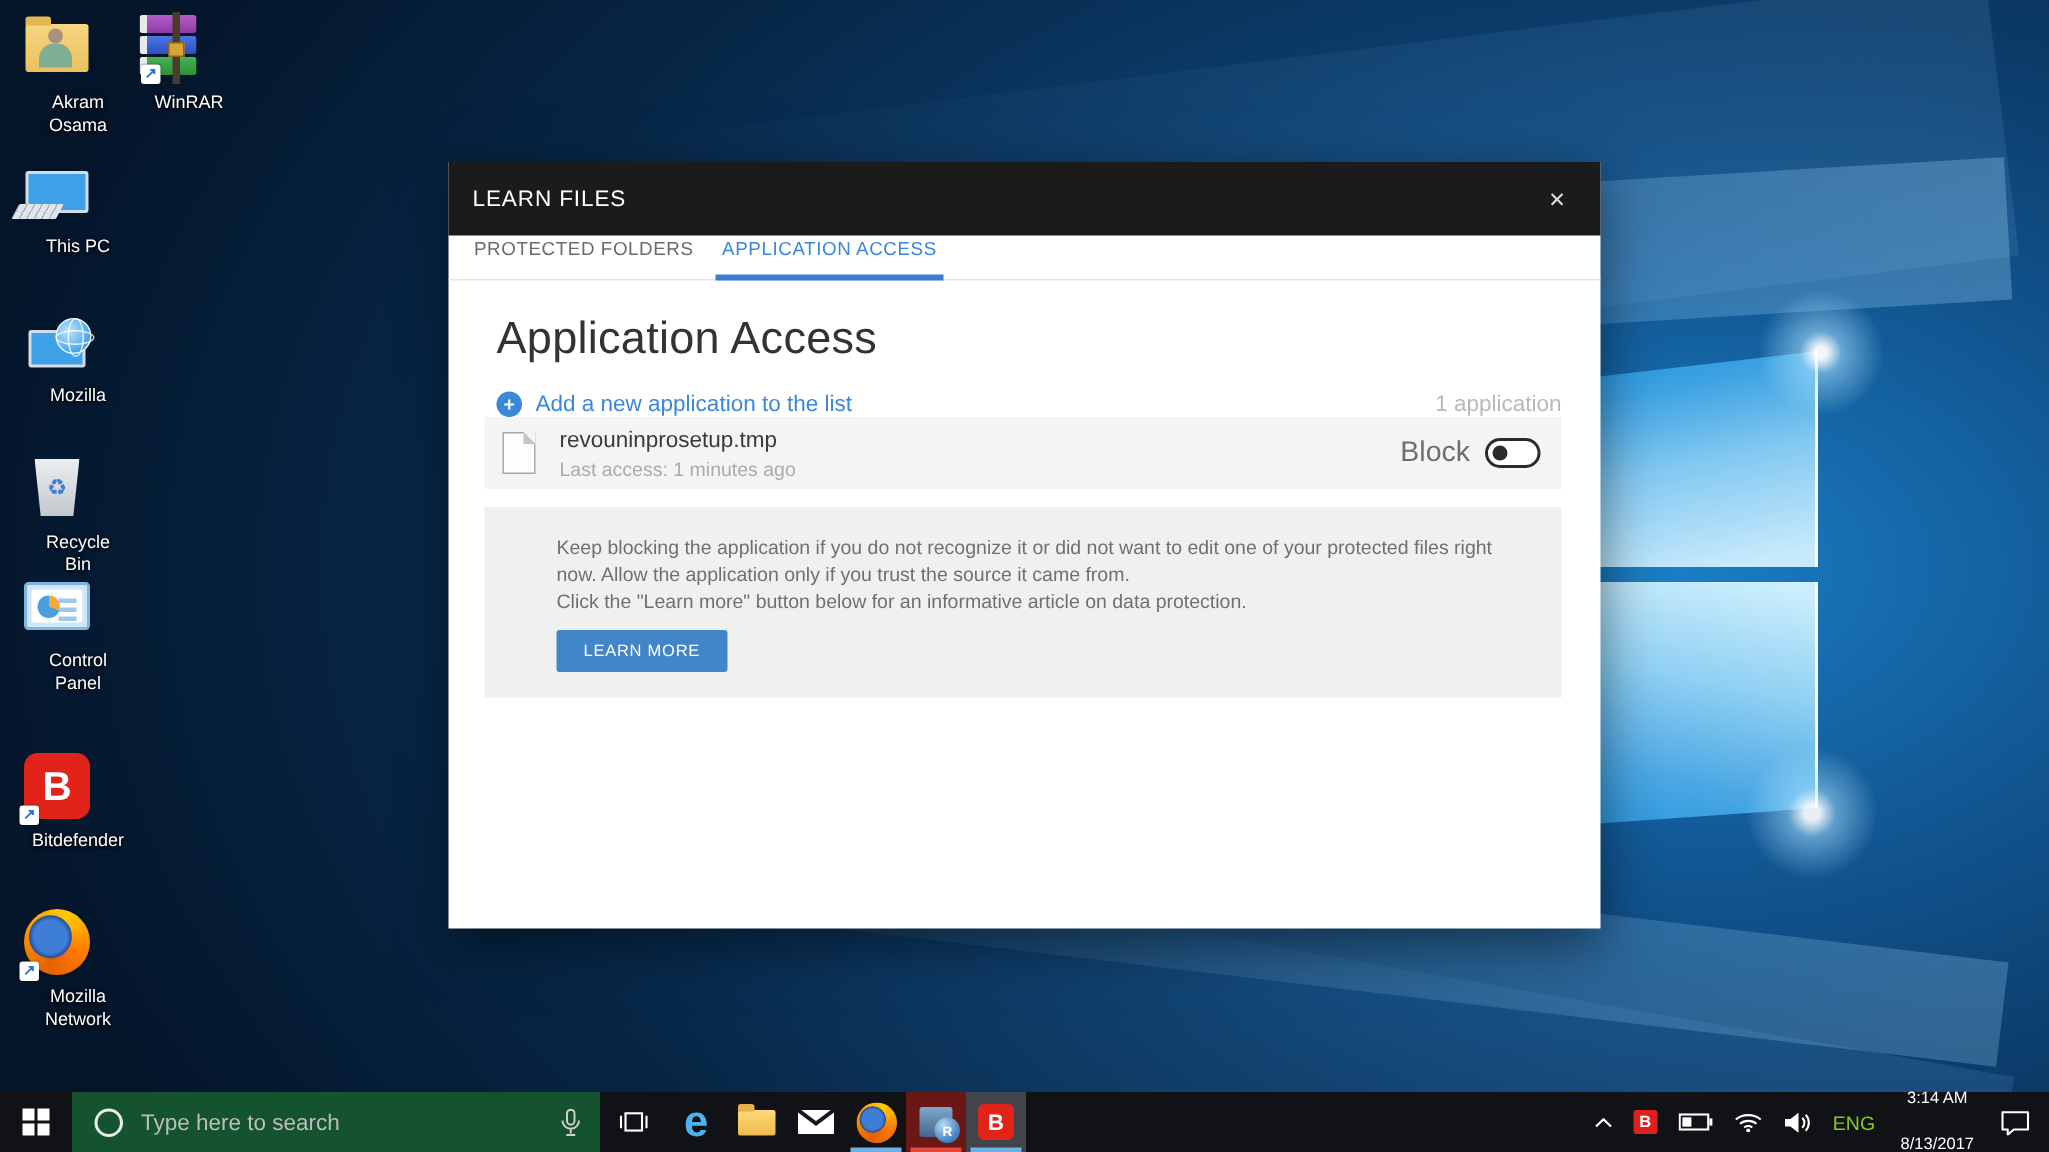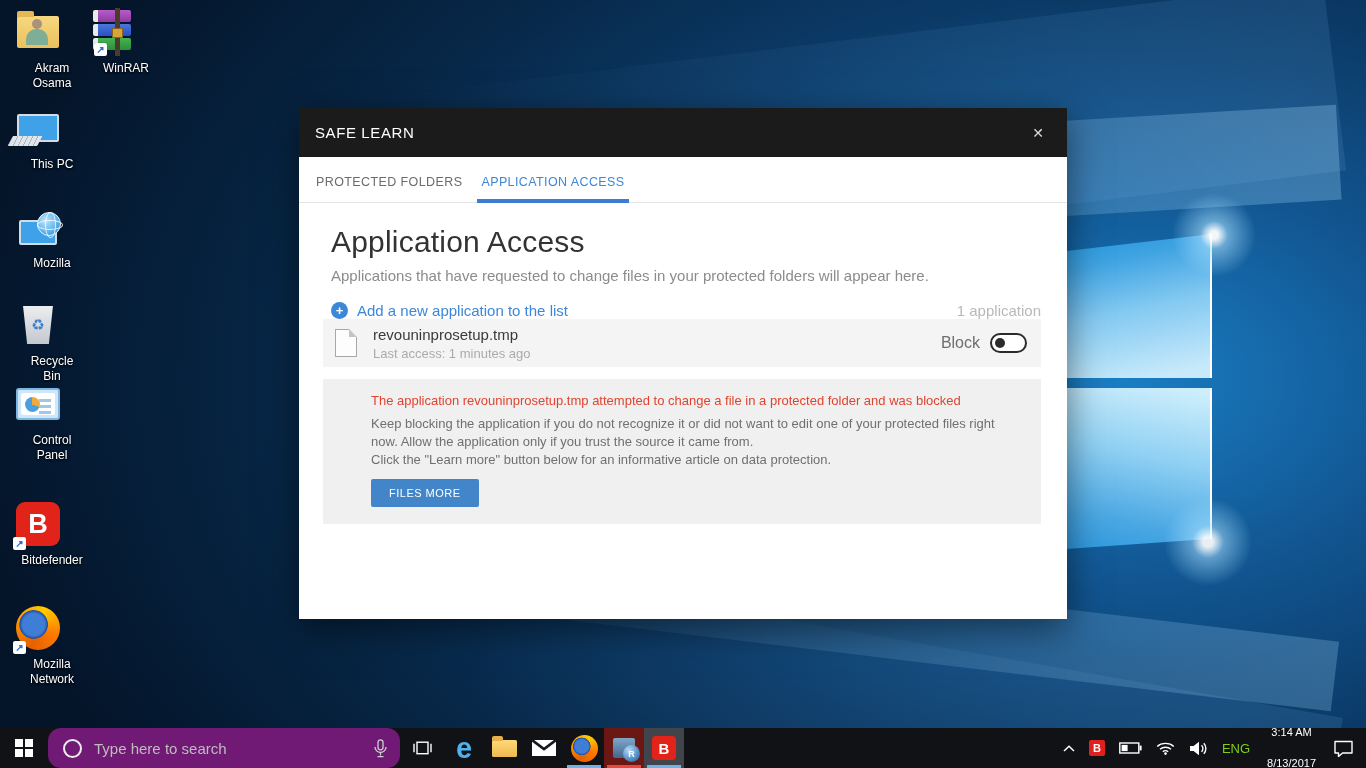--- a/index.html
+++ b/index.html
@@ -77,56 +77,56 @@
   .ff-circle { width:44px; height:44px; border-radius:50%;
     background: radial-gradient(circle at 40% 42%, #3e7ed6 0 30%, #27509d 38%, rgba(0,0,0,0) 40%),
                 conic-gradient(from 200deg, #e66000, #ff9500, #ffcb00, #ff7a00, #e66000); }
 
   
   .dialog { position:absolute; left:299px; top:108px; width:768px; height:511px; background:#fff;
     box-shadow:0 10px 34px rgba(0,0,0,.5); z-index:5; }
   .dlg-header { height:49px; background:#1b1b1b; display:flex; align-items:center; padding:0 16px; }
   .dlg-title { color:#fff; font-size:15px; letter-spacing:.6px; }
   .dlg-close { margin-left:auto; color:#dcdcdc; font-size:14px; width:26px; text-align:center; cursor:pointer; }
-  .tabbar { height:46px; border-bottom:1px solid #e4e4e4; display:flex; align-items:flex-end; padding:0 0 0 15px; }
+  .tabbar { height:30px; border-bottom:1px solid #e4e4e4; display:flex; align-items:flex-end; padding:0 0 0 15px; }
   .tab { font-size:12.5px; letter-spacing:.4px; padding:0 2px 13px 2px; margin-right:15px; color:#6b6b6b; cursor:pointer; position:relative; }
   .tab.active { color:#3d87d8; }
   .tab.active::after { content:''; position:absolute; left:-2px; right:-2px; bottom:-1px; height:4px; background:#3d7dd0; }
   .dlg-body { padding:22px 26px 0 32px; }
   .h1 { font-size:30px; font-weight:300; color:#333; letter-spacing:.2px; }
   .sub { margin-top:8px; font-size:15px; color:#8c8c8c; }
   .addrow { margin-top:18px; display:flex; align-items:center; }
   .plus { width:17px; height:17px; border-radius:50%; background:#3d87d8; color:#fff; font-size:13px; font-weight:bold;
     line-height:17px; text-align:center; margin-right:9px; }
   .addlink { color:#3d87d8; font-size:15px; cursor:pointer; }
   .appcount { margin-left:auto; color:#b9b9b9; font-size:15px; }
   .approw { margin-left:-8px; margin-right:0; height:48px; background:#f4f4f4; display:flex; align-items:center; padding:0 14px 0 12px; }
   .file-icon { position:relative; width:22px; height:28px; background:#fdfdfd; border:1px solid #a8a8a8; }
   .file-icon::after { content:''; position:absolute; top:-1px; right:-1px; border-style:solid; border-width:0 8px 8px 0;
     border-color:#f4f4f4 #f4f4f4 #c4c4c4 transparent; }
   .app-meta { margin-left:16px; }
   .app-name { font-size:15px; color:#3a3a3a; }
   .app-access { font-size:13px; color:#ababab; margin-top:3px; }
   .block-wrap { margin-left:auto; display:flex; align-items:center; }
-  .block-label { font-size:16px; color:#6e6e6e; margin-right:10px; }
+  .block-label { font-size:19px; color:#6e6e6e; margin-right:10px; }
   .toggle { position:relative; width:37px; height:20px; border:2px solid #2b2b2b; border-radius:11px; background:#fff; cursor:pointer; }
   .toggle-knob { position:absolute; left:3px; top:3px; width:10px; height:10px; border-radius:50%; background:#2b2b2b; }
   .alertpanel { margin-top:12px; margin-left:-8px; background:#f0f0f0; padding:13px 24px 17px 48px; }
   .alert-title { color:#e0442f; font-size:13px; line-height:18px; }
   .alert-body { color:#707070; font-size:13px; line-height:18px; margin-top:5px; max-width:632px; }
   .alert-body2 { color:#707070; font-size:13px; line-height:18px; max-width:632px; }
   .learn-btn { margin-top:10px; display:inline-block; background:#4285c8; color:#fff; font-size:11px; letter-spacing:.5px;
     padding:8px 18px; border:none; border-radius:2px; cursor:pointer; }
 
   
   .taskbar { position:absolute; left:0; bottom:0; width:1366px; height:40px; background:#101216; z-index:10; display:flex; align-items:stretch; }
   .start { width:48px; display:flex; align-items:center; justify-content:center; cursor:pointer; }
   .winlogo { display:grid; grid-template-columns:8px 8px; grid-template-rows:8px 8px; gap:1.5px; }
   .winlogo span { background:#fff; }
-  .searchbox { position:relative; width:352px; background:#701a75; display:flex; align-items:center; cursor:text;border-radius:13px; }
+  .searchbox { position:relative; width:352px; background:#14532d; display:flex; align-items:center; cursor:text; }
   .cortana-ring { width:19px; height:19px; border:2.4px solid #ececec; border-radius:50%; margin:0 12px 0 15px; }
   .search-input { flex:1; background:transparent; border:none; outline:none; font-size:15px; color:#c9c9c9; font-family:"Liberation Sans",sans-serif; }
   .search-input::placeholder { color:#bdbdbd; }
   .mic { margin:0 13px; }
   .tb-btn { width:44px; display:flex; align-items:center; justify-content:center; cursor:pointer; position:relative; }
   .tb-app { width:40px; }
   .tb-app.run::after { content:''; position:absolute; left:3px; right:3px; bottom:0; height:3px; background:#6db3e8; }
   .tb-app.run-red::after { background:#e8483c; }
   .tile-red { background:#6b1714; }
   .tile-gray { background:#41444a; }
@@ -239,53 +239,51 @@
   <div class="dicon" style="left:0px; top:604px;">
     <div class="art">
       <div class="ff-circle"></div>
       <span class="sc-arrow">↗</span>
     </div>
     <div class="dlabel">Mozilla Network</div>
   </div>
 
   <div class="dialog">
     <div class="dlg-header">
-      <span class="dlg-title">SAFE LEARN</span>
+      <span class="dlg-title">LEARN FILES</span>
       <span class="dlg-close">✕</span>
     </div>
     <div class="tabbar">
       <span class="tab">PROTECTED FOLDERS</span>
       <span class="tab active">APPLICATION ACCESS</span>
     </div>
     <div class="dlg-body">
       <div class="h1">Application Access</div>
-      <div class="sub">Applications that have requested to change files in your protected folders will appear here.</div>
       <div class="addrow">
         <span class="plus">+</span>
         <span class="addlink">Add a new application to the list</span>
         <span class="appcount">1 application</span>
       </div>
       <div class="approw">
         <div class="file-icon"></div>
         <div class="app-meta">
           <div class="app-name">revouninprosetup.tmp</div>
           <div class="app-access">Last access: 1 minutes ago</div>
         </div>
         <div class="block-wrap">
           <span class="block-label">Block</span>
           <span class="toggle">
               <span class="toggle-knob"></span>
             </span>
         </div>
       </div>
       <div class="alertpanel">
-        <div class="alert-title">The application revouninprosetup.tmp attempted to change a file in a protected folder and was blocked</div>
         <div class="alert-body">Keep blocking the application if you do not recognize it or did not want to edit one of your protected files right now. Allow the application only if you trust the source it came from.</div>
         <div class="alert-body2">Click the "Learn more" button below for an informative article on data protection.</div>
-        <button class="learn-btn">FILES MORE</button>
+        <button class="learn-btn">LEARN MORE</button>
       </div>
     </div>
   </div>
 
   <div class="taskbar">
     <div class="start">
       <div class="winlogo">
           <span></span>
           <span></span>
           <span></span>

